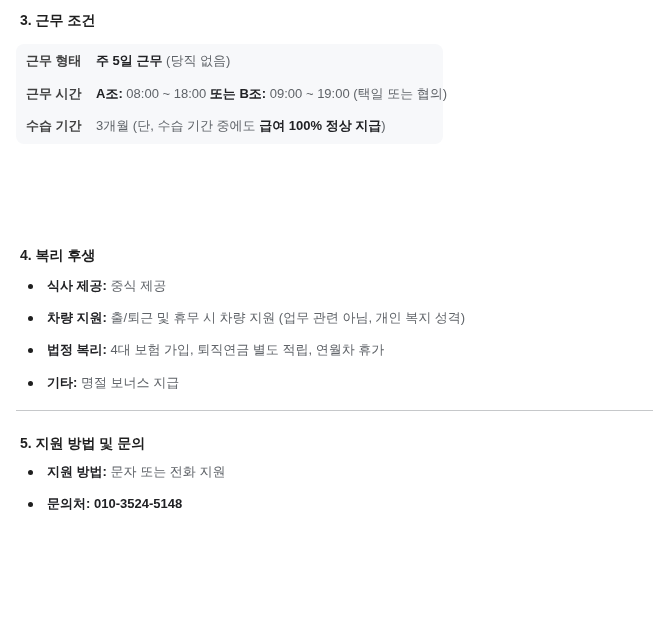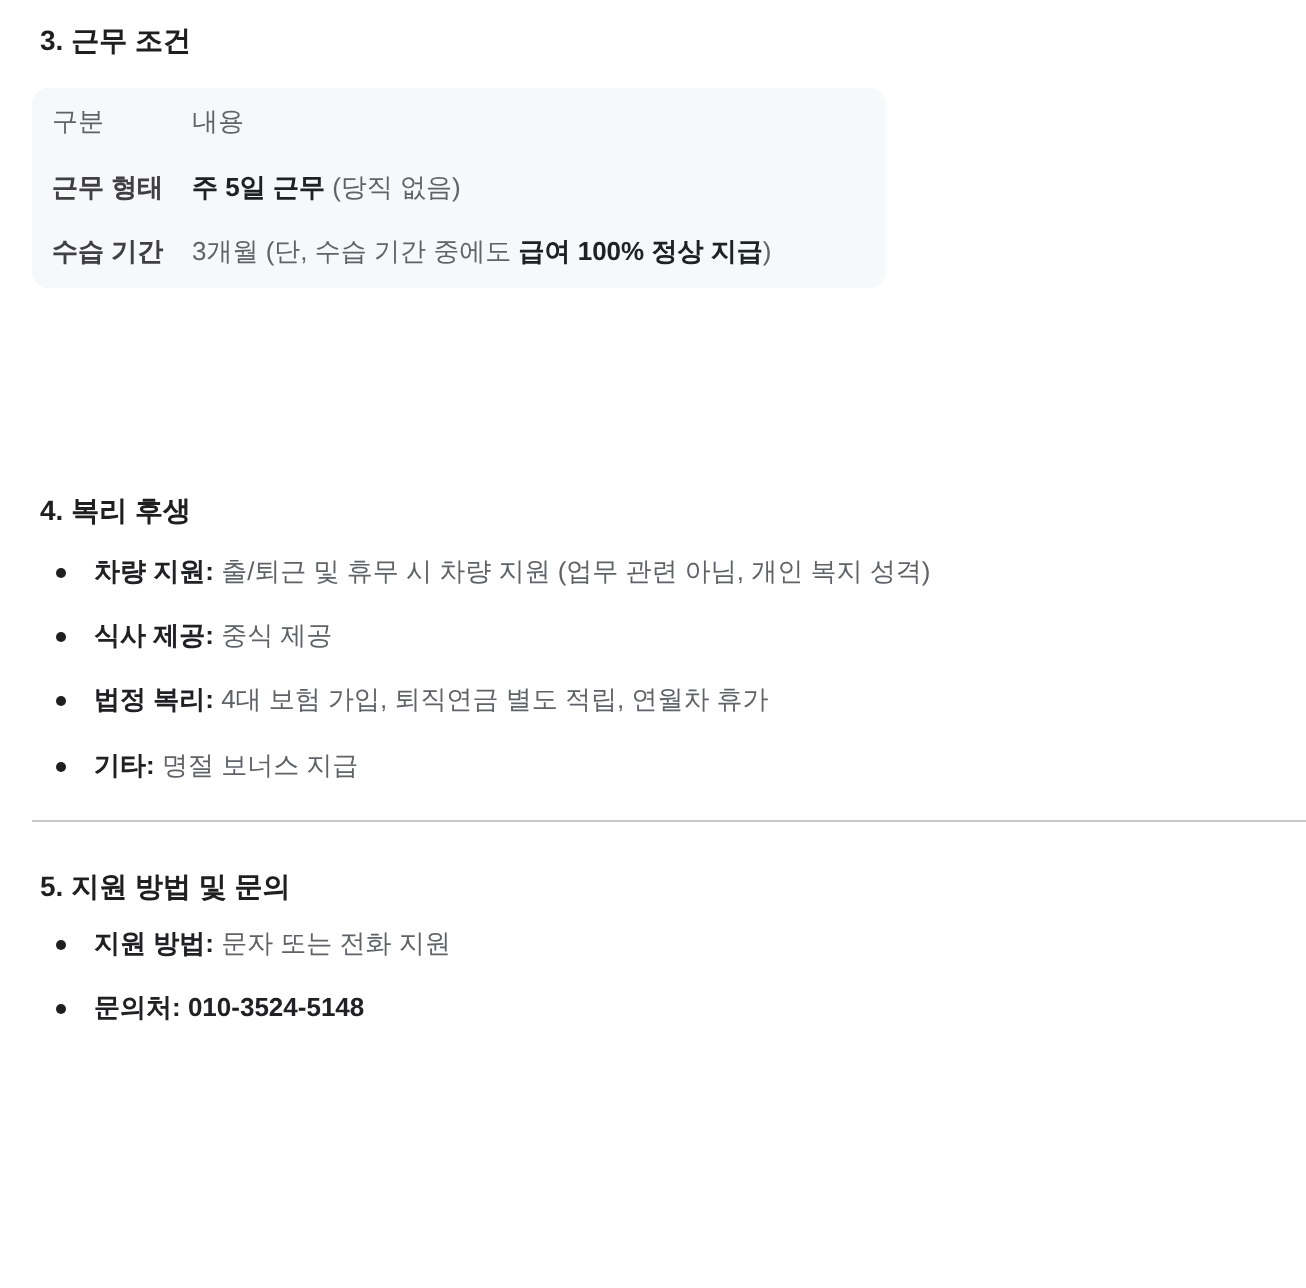--- a/index.html
+++ b/index.html
@@ -97,39 +97,39 @@
   }
 </style>
 </head>
 <body>
 
 <div class="doc">
 
   <h2 class="h-sec3">3. 근무 조건</h2>
 
   <div class="panel">
-    <div class="trow thead">
-      <span class="tlabel">구분</span>
-      <span class="tvalue">내용</span>
-    </div>
     <div class="trow">
       <span class="tlabel">근무 형태</span>
       <span class="tvalue"><span class="seg-b">주 5일 근무</span><span class="seg-r"> (당직 없음)</span></span>
+    </div>
+    <div class="trow">
+      <span class="tlabel">근무 시간</span>
+      <span class="tvalue"><span class="seg-b">A조:</span><span class="seg-r"> 08:00 ~ 18:00 </span><span class="seg-b">또는</span><span class="seg-r"> </span><span class="seg-b">B조:</span><span class="seg-r"> 09:00 ~ 19:00 (택일 또는 협의)</span></span>
     </div>
     <div class="trow">
       <span class="tlabel">수습 기간</span>
       <span class="tvalue"><span class="seg-r">3개월 (단, 수습 기간 중에도 </span><span class="seg-b">급여 100% 정상 지급</span><span class="seg-r">)</span></span>
     </div>
   </div>
 
   <h2 class="h-sec4">4. 복리 후생</h2>
 
   <ul class="blist">
+    <li><span><span class="seg-b">식사 제공:</span><span class="seg-r"> 중식 제공</span></span></li>
     <li><span><span class="seg-b">차량 지원:</span><span class="seg-r"> 출/퇴근 및 휴무 시 차량 지원 (업무 관련 아님, 개인 복지 성격)</span></span></li>
-    <li><span><span class="seg-b">식사 제공:</span><span class="seg-r"> 중식 제공</span></span></li>
     <li><span><span class="seg-b">법정 복리:</span><span class="seg-r"> 4대 보험 가입, 퇴직연금 별도 적립, 연월차 휴가</span></span></li>
     <li><span><span class="seg-b">기타:</span><span class="seg-r"> 명절 보너스 지급</span></span></li>
   </ul>
 
   <hr class="divider">
 
   <h2 class="h-sec5">5. 지원 방법 및 문의</h2>
 
   <ul class="blist blist-sec5">
     <li><span><span class="seg-b">지원 방법:</span><span class="seg-r"> 문자 또는 전화 지원</span></span></li>

